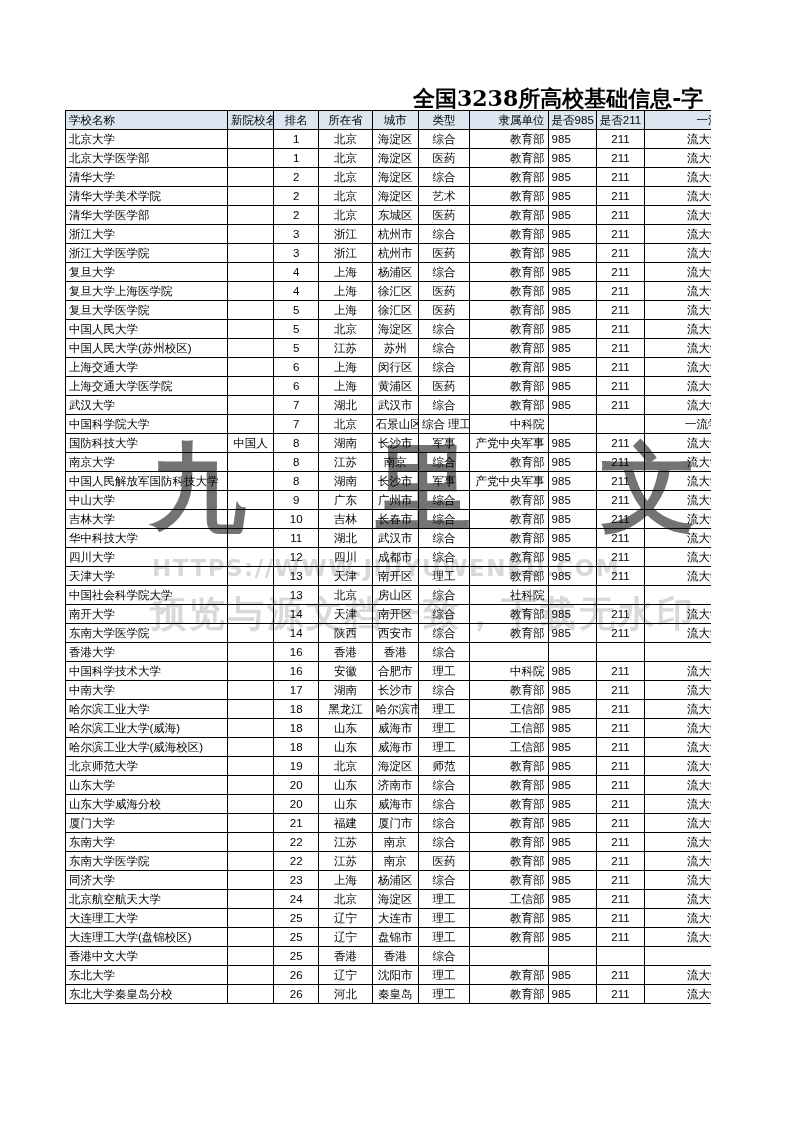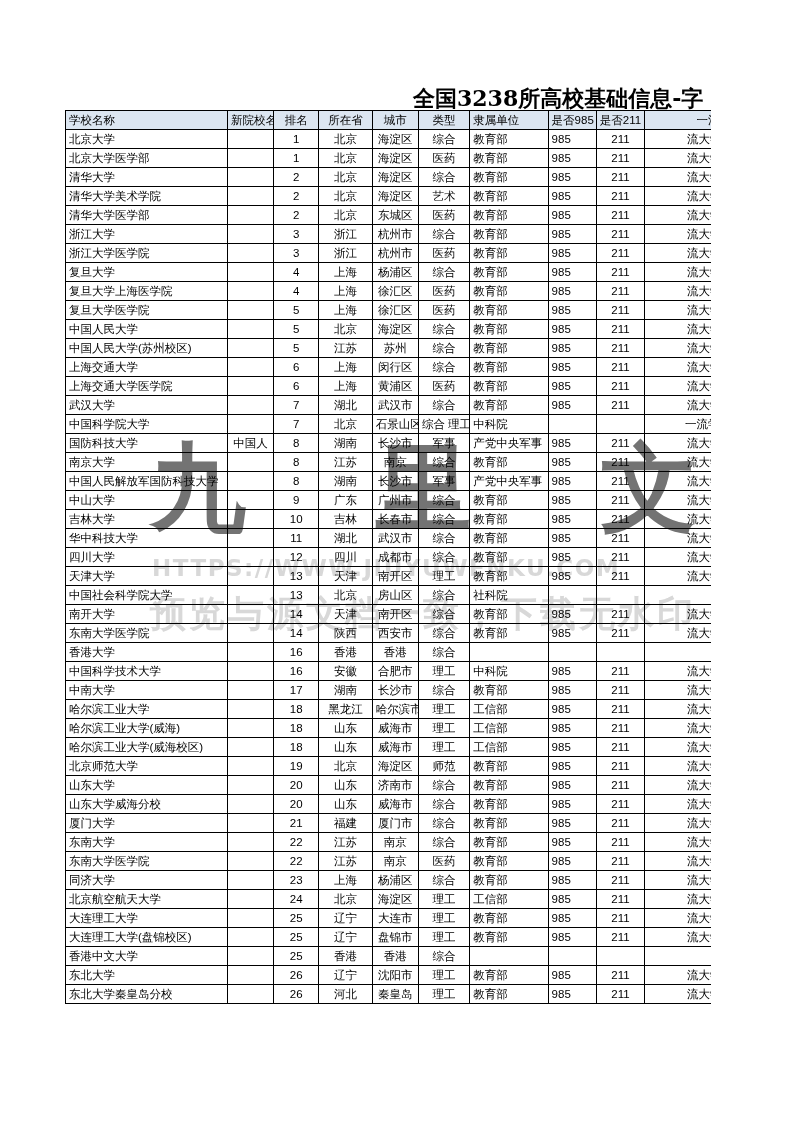--- a/index.html
+++ b/index.html
@@ -120,21 +120,21 @@
     white-space: normal;
     line-height: 14px;
   }
   
   .c-name   { width: 161px; text-align: left;   padding-left: 4px; }
   .c-newnm  { width: 46px;  text-align: center; }
   .c-rank   { width: 45px;  text-align: center; }
   .c-prov   { width: 53px;  text-align: center; }
   .c-city   { width: 46px;  text-align: center; }
   .c-type   { width: 51px;  text-align: center; }
-  .c-dept   { width: 78px;  text-align: left; }
+  .c-dept   { width: 78px;  text-align: right; }
   .c-985    { width: 48px;  text-align: left; }
   .c-211    { width: 48px;  text-align: center; }
   .c-first  { width: 149px; text-align: center; }
 
   tbody td { background: transparent; }
   tbody tr td.c-first { text-align: center; }
 </style>
 </head>
 <body>
 

